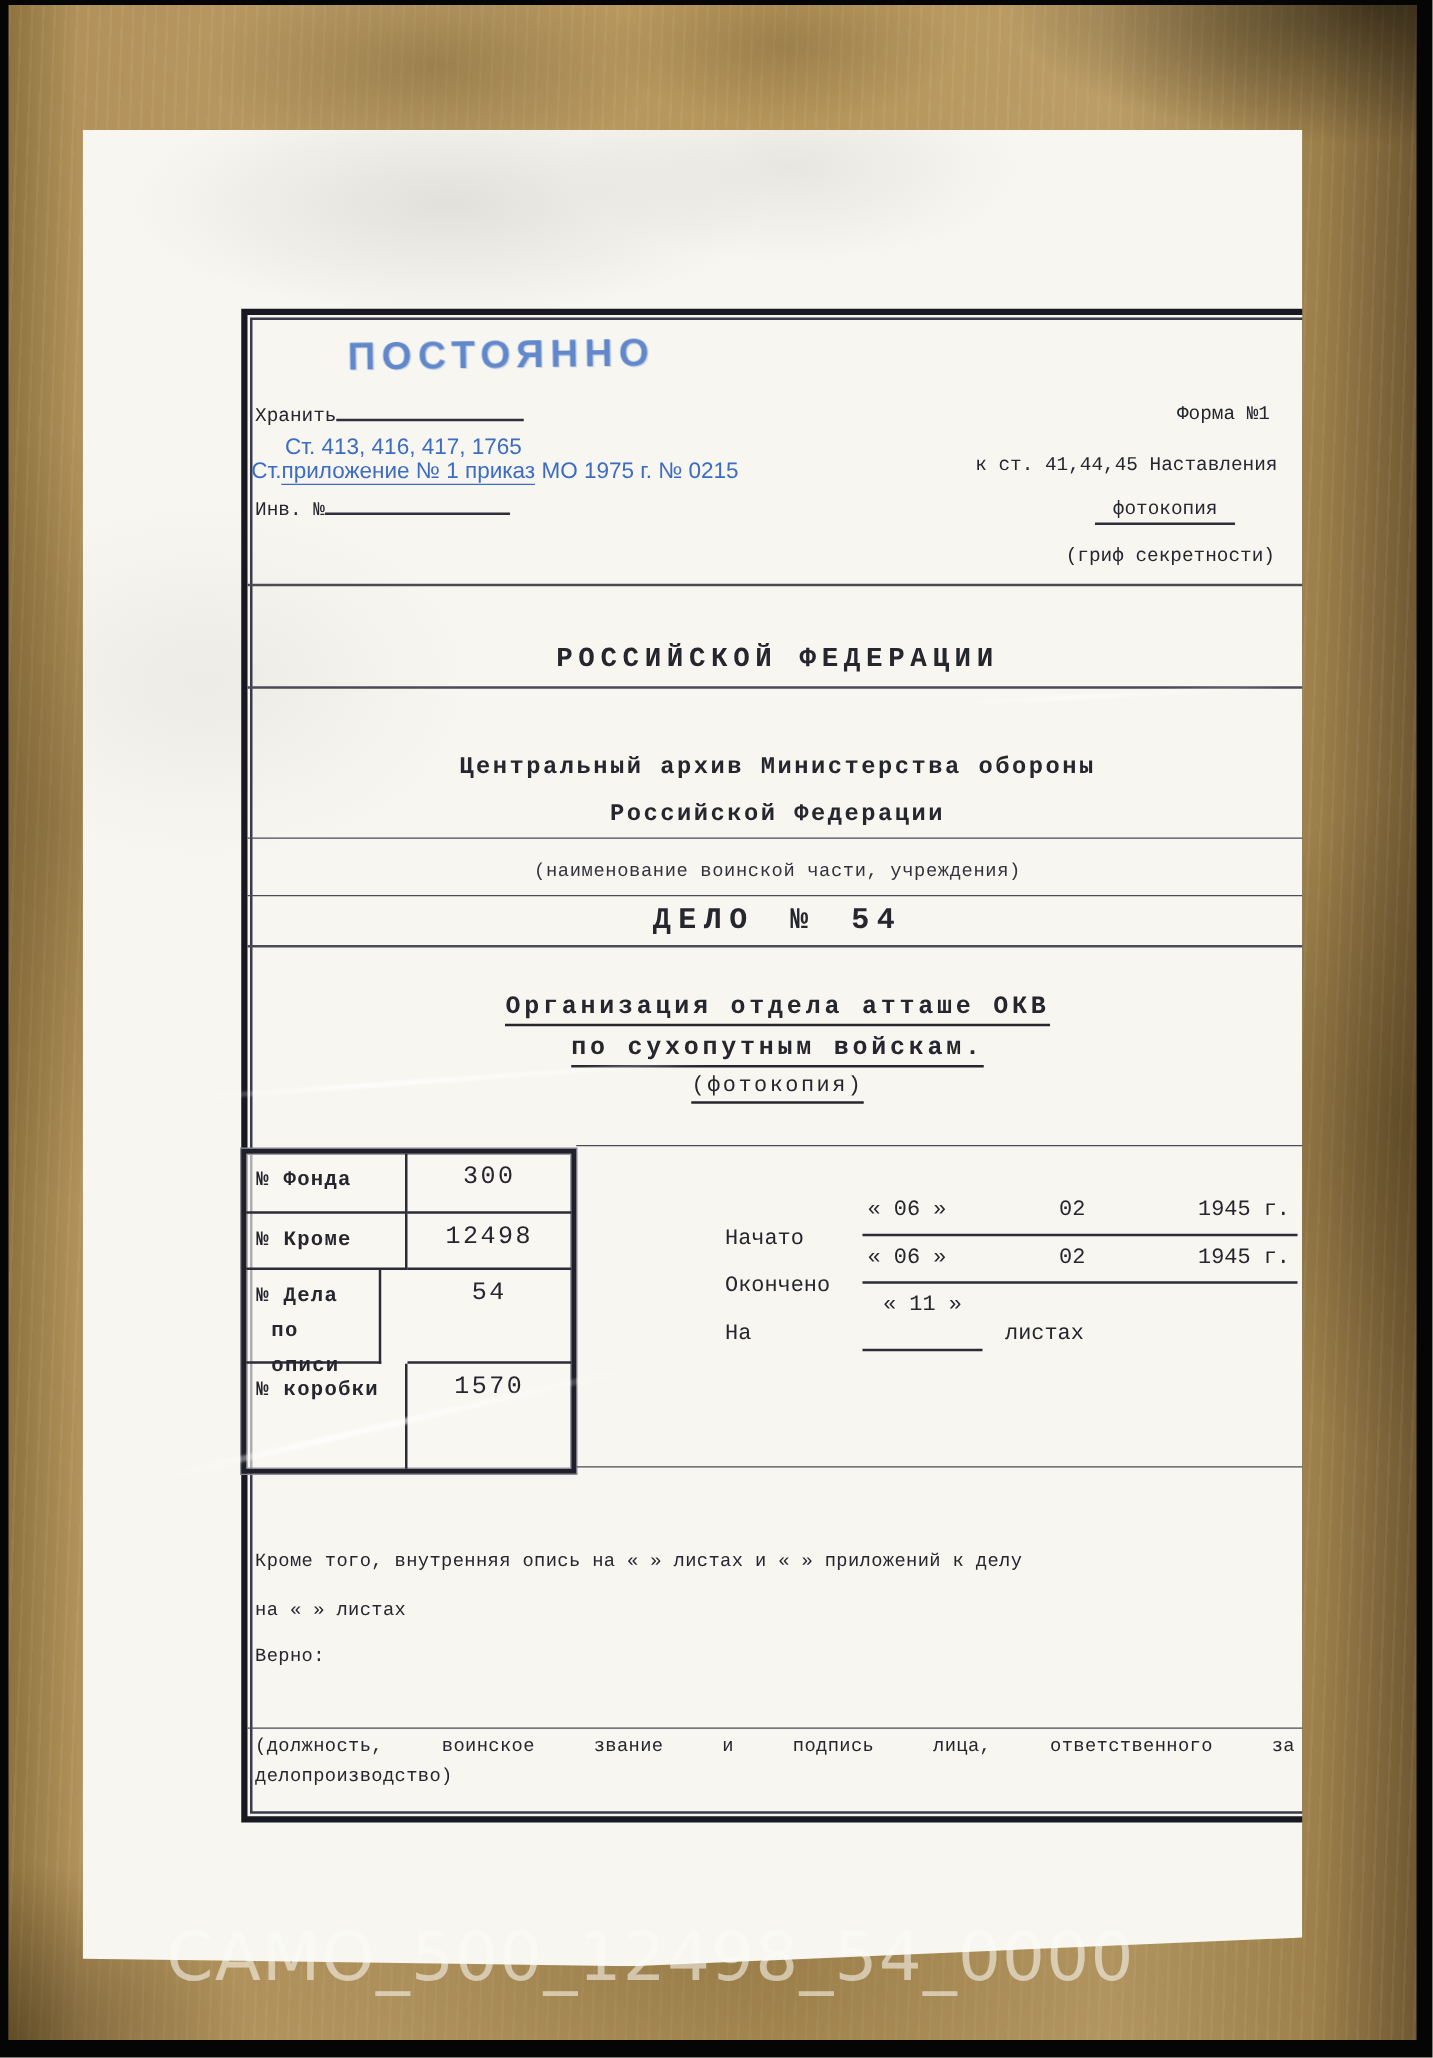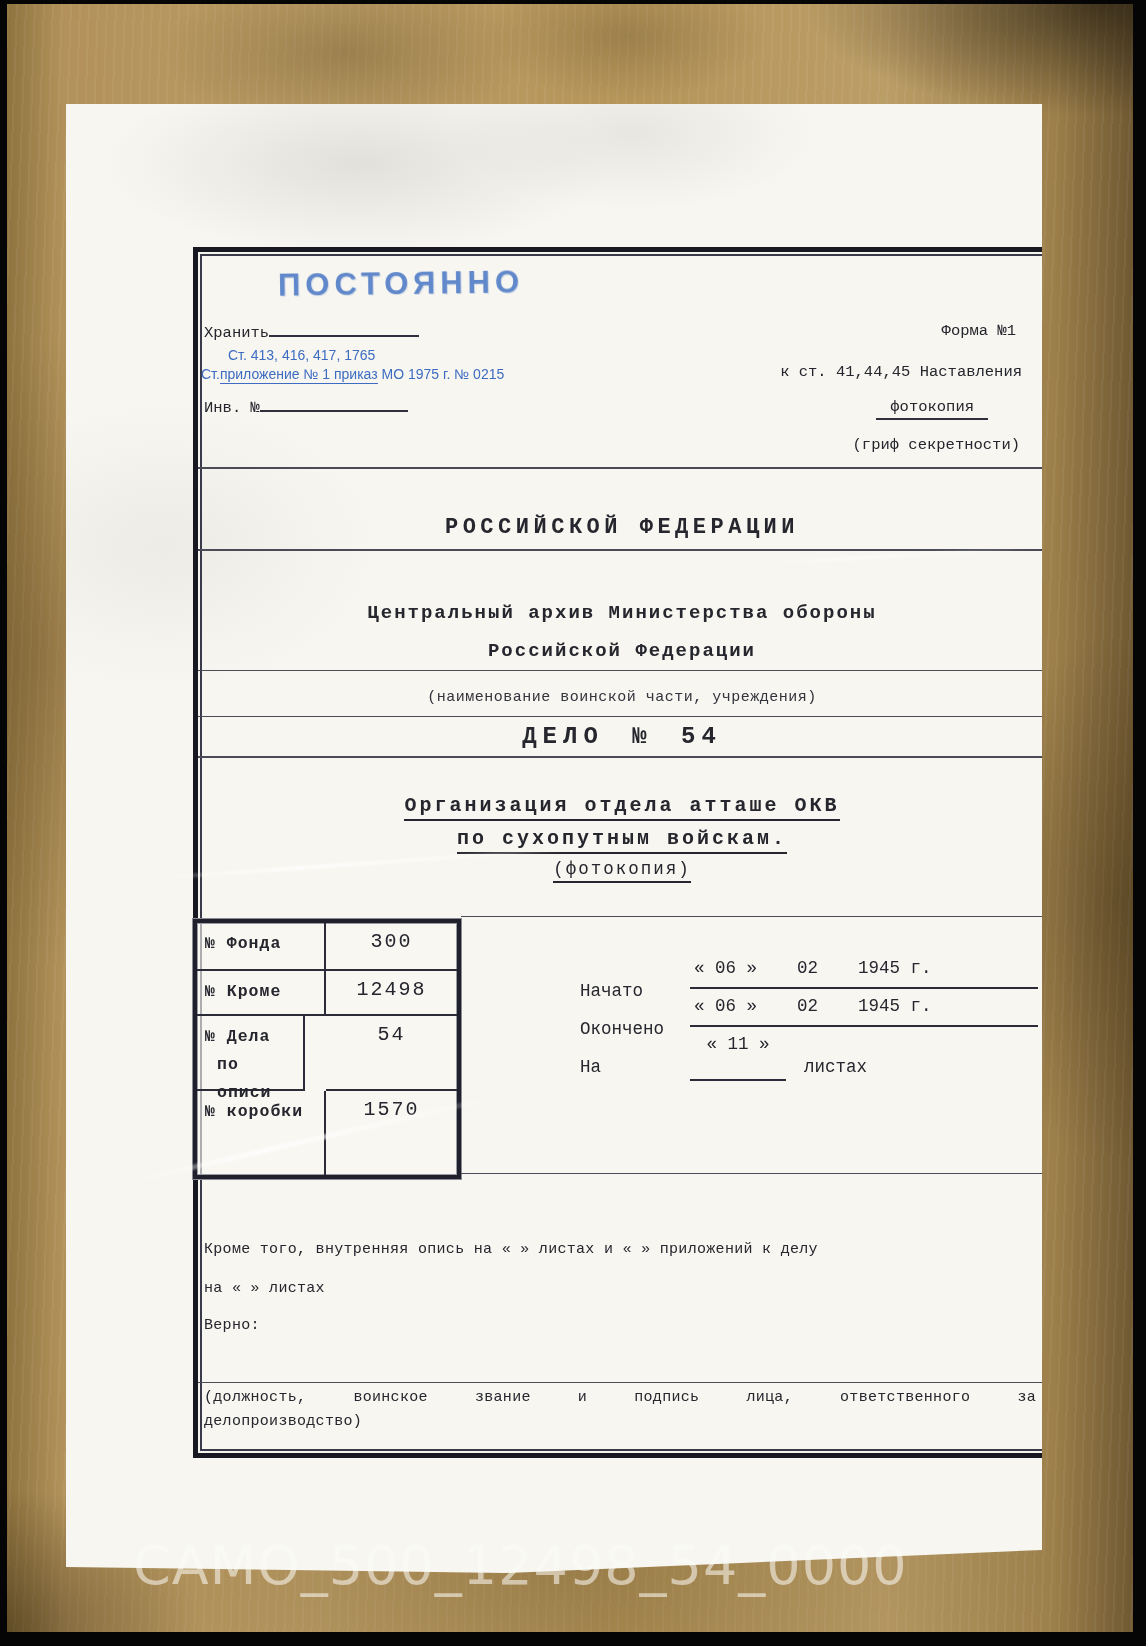--- a/index.html
+++ b/index.html
@@ -53,21 +53,21 @@
   .blank{display:inline-block;border-bottom:2px solid #30303c;vertical-align:baseline;}
   
   .stamp{
     position:absolute;left:80px;top:14px;
     font-family:"Liberation Sans","DejaVu Sans",sans-serif;font-weight:700;
     font-size:31px;letter-spacing:5px;color:#4c79c5;opacity:.88;
     transform:rotate(-0.8deg);filter:blur(.4px);
     text-shadow:1px 1px 0 rgba(76,121,197,.25);
   }
   .h-small{font-size:15.5px;white-space:nowrap;}
-  .blue{font-family:"Liberation Sans","DejaVu Sans",sans-serif;color:#3d6cc2;font-size:14px;white-space:nowrap;}
+  .blue{font-family:"Liberation Sans","DejaVu Sans",sans-serif;color:#3d6cc2;font-size:18px;white-space:nowrap;}
   .blue .u{border-bottom:1.5px solid #3d6cc2;padding-bottom:1px;}
   .right-al{text-align:right;}
   .u-black{border-bottom:2px solid #30303c;padding:0 14px 2px 14px;}
   
   .c{left:0;right:0;text-align:center;white-space:nowrap;}
   .ministry{font-weight:700;font-size:22px;letter-spacing:4.5px;}
   .archive{font-weight:700;font-size:19px;letter-spacing:2px;}
   .caption{font-size:15px;letter-spacing:.5px;color:#33333d;}
   .delo{font-weight:700;font-size:24px;letter-spacing:6px;word-spacing:8px;}
   .title-l{font-weight:700;font-size:20px;letter-spacing:3px;}
@@ -80,21 +80,21 @@
     display:grid;grid-template-columns:129px 1fr;grid-template-rows:48px 45px 75px 1fr;
     background:rgba(250,249,244,.6);
   }
   .rtable .cell{border-bottom:2px solid #2c2c38;padding-top:7px;box-sizing:border-box;}
   .rtable .lab{border-right:2px solid #2c2c38;font-weight:700;font-size:16.5px;letter-spacing:1px;
     padding-left:20px;text-indent:-12px;padding-right:2px;line-height:1.7;}
   .rtable .val{font-size:20px;letter-spacing:2px;text-align:center;}
   .rtable .r4{border-bottom:none;}
   
   .dl{position:absolute;left:382px;font-size:17.5px;white-space:nowrap;}
-  .dv{position:absolute;left:492px;right:8px;display:flex;
+  .dv{position:absolute;left:492px;right:8px;display:flex;justify-content:space-between;
       border-bottom:2px solid #2c2c38;padding:0 6px 4px 4px;font-size:17.5px;white-space:nowrap;gap:40px;}
   .sheets-br{position:absolute;left:492px;width:96px;border-bottom:2px solid #2c2c38;
       padding-bottom:20px;font-size:17.5px;text-align:center;}
   .sheets-sx{position:absolute;left:606px;font-size:17.5px;}
   
   .note{font-size:15px;letter-spacing:.3px;white-space:nowrap;}
   .foot{font-size:15px;letter-spacing:.3px;}
   .just{text-align:justify;text-align-last:justify;}
   
   .watermark{

